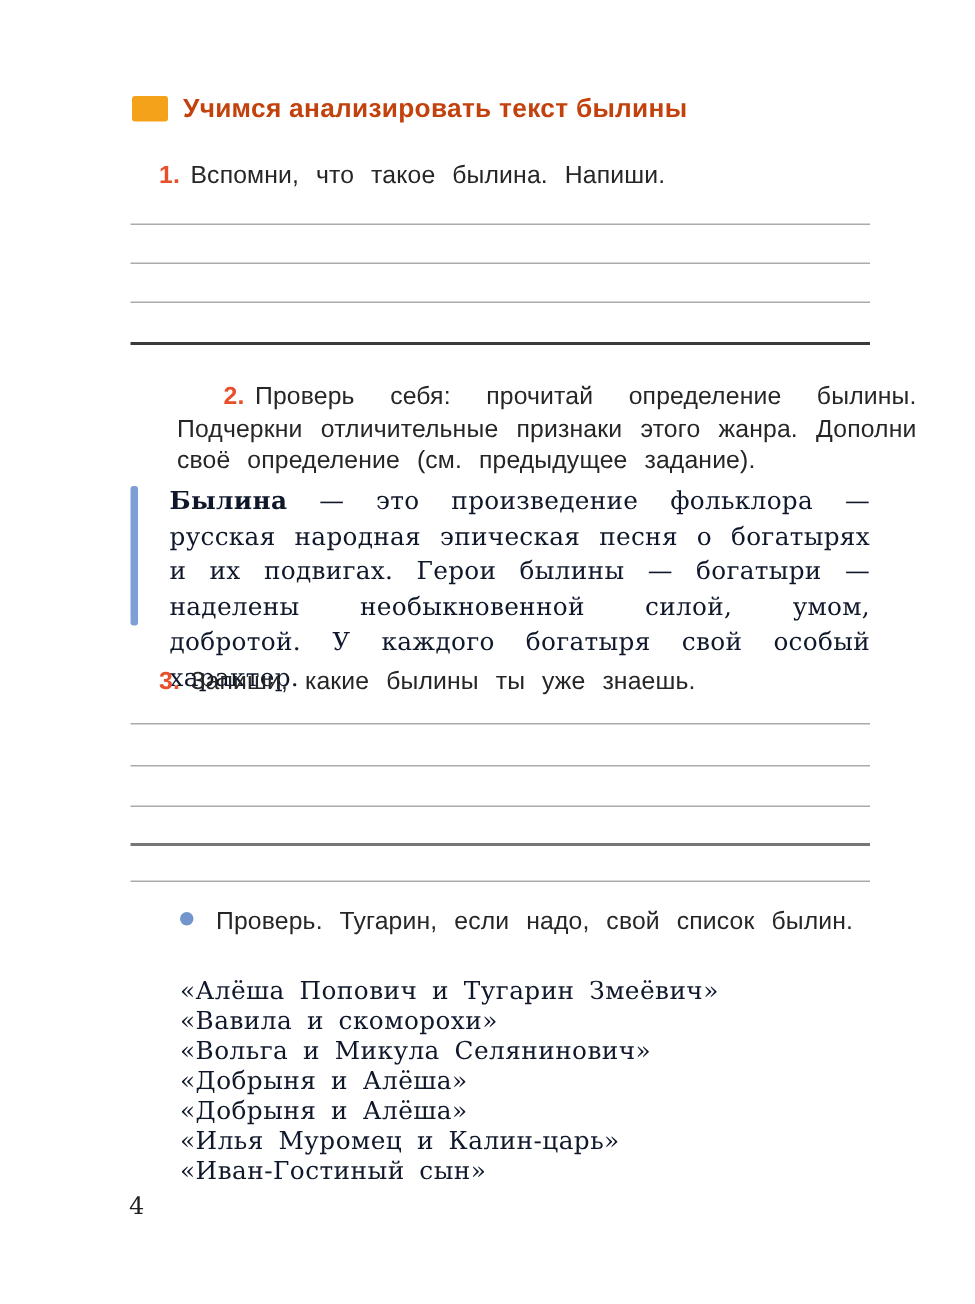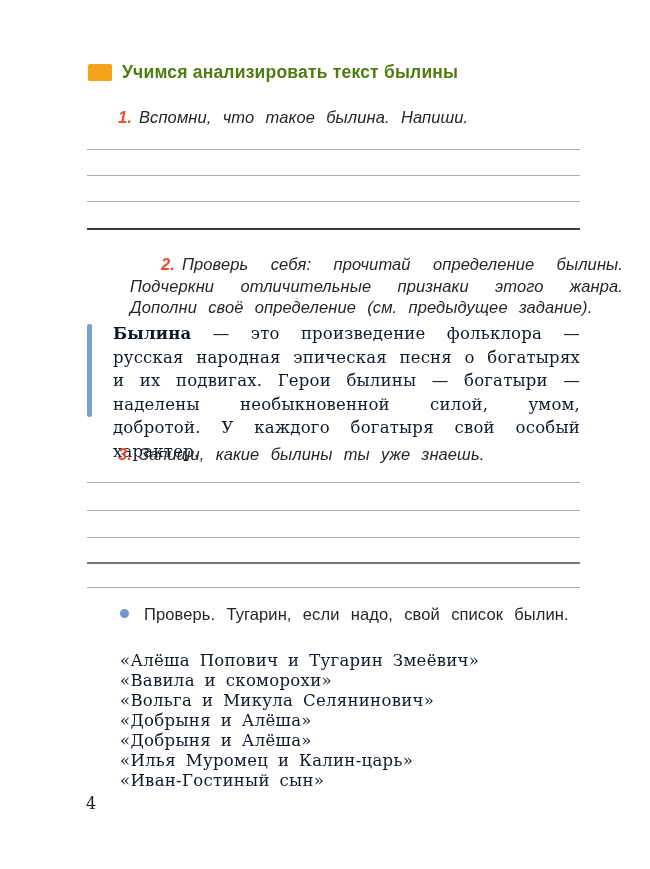--- a/index.html
+++ b/index.html
@@ -8,27 +8,27 @@
     background: #ffffff;
     font-family: "Liberation Sans", sans-serif;
     color: #262626;
     overflow: hidden;
   }
   .page { position: relative; width: 650px; height: 869px; background: #fff; }
 
   
   .header { position: absolute; left: 88px; top: 62px; display: flex; align-items: center; }
   .sq { width: 24px; height: 17px; background: #f5a21b; border-radius: 2px; margin-right: 10px; flex: none; }
-  .title { font-size: 17.5px; font-weight: 700; margin: 0; color: #4d7c0f; letter-spacing: .2px; white-space: nowrap; }
+  .title { font-size: 17.5px; font-weight: 700; margin: 0; color: #c2410c; letter-spacing: .2px; white-space: nowrap; }
 
   
   .task {
-    position: absolute; left: 87px; width: 493px; margin: 0;
+    position: absolute; left: 75px; width: 493px; margin: 0;
     font-size: 16.5px; line-height: 21.5px;
-    text-indent: 31px; word-spacing: .40em; letter-spacing: .1px; font-style: italic;
+    text-indent: 31px; word-spacing: .40em; letter-spacing: .1px;
   }
   .justify { text-align: justify; margin-left: 43px; }
   .num { color: #e8502c; font-weight: 700; margin-right: 7px; }
 
   
   .lines { position: absolute; left: 87px; width: 493px; }
   .wline { position: absolute; left: 0; width: 100%; height: 0; border-top: 1.6px solid #ababab; }
   .wline.mid  { border-top: 2px solid #767676; }
   .wline.dark { border-top: 2px solid #3a3a3a; }
 

